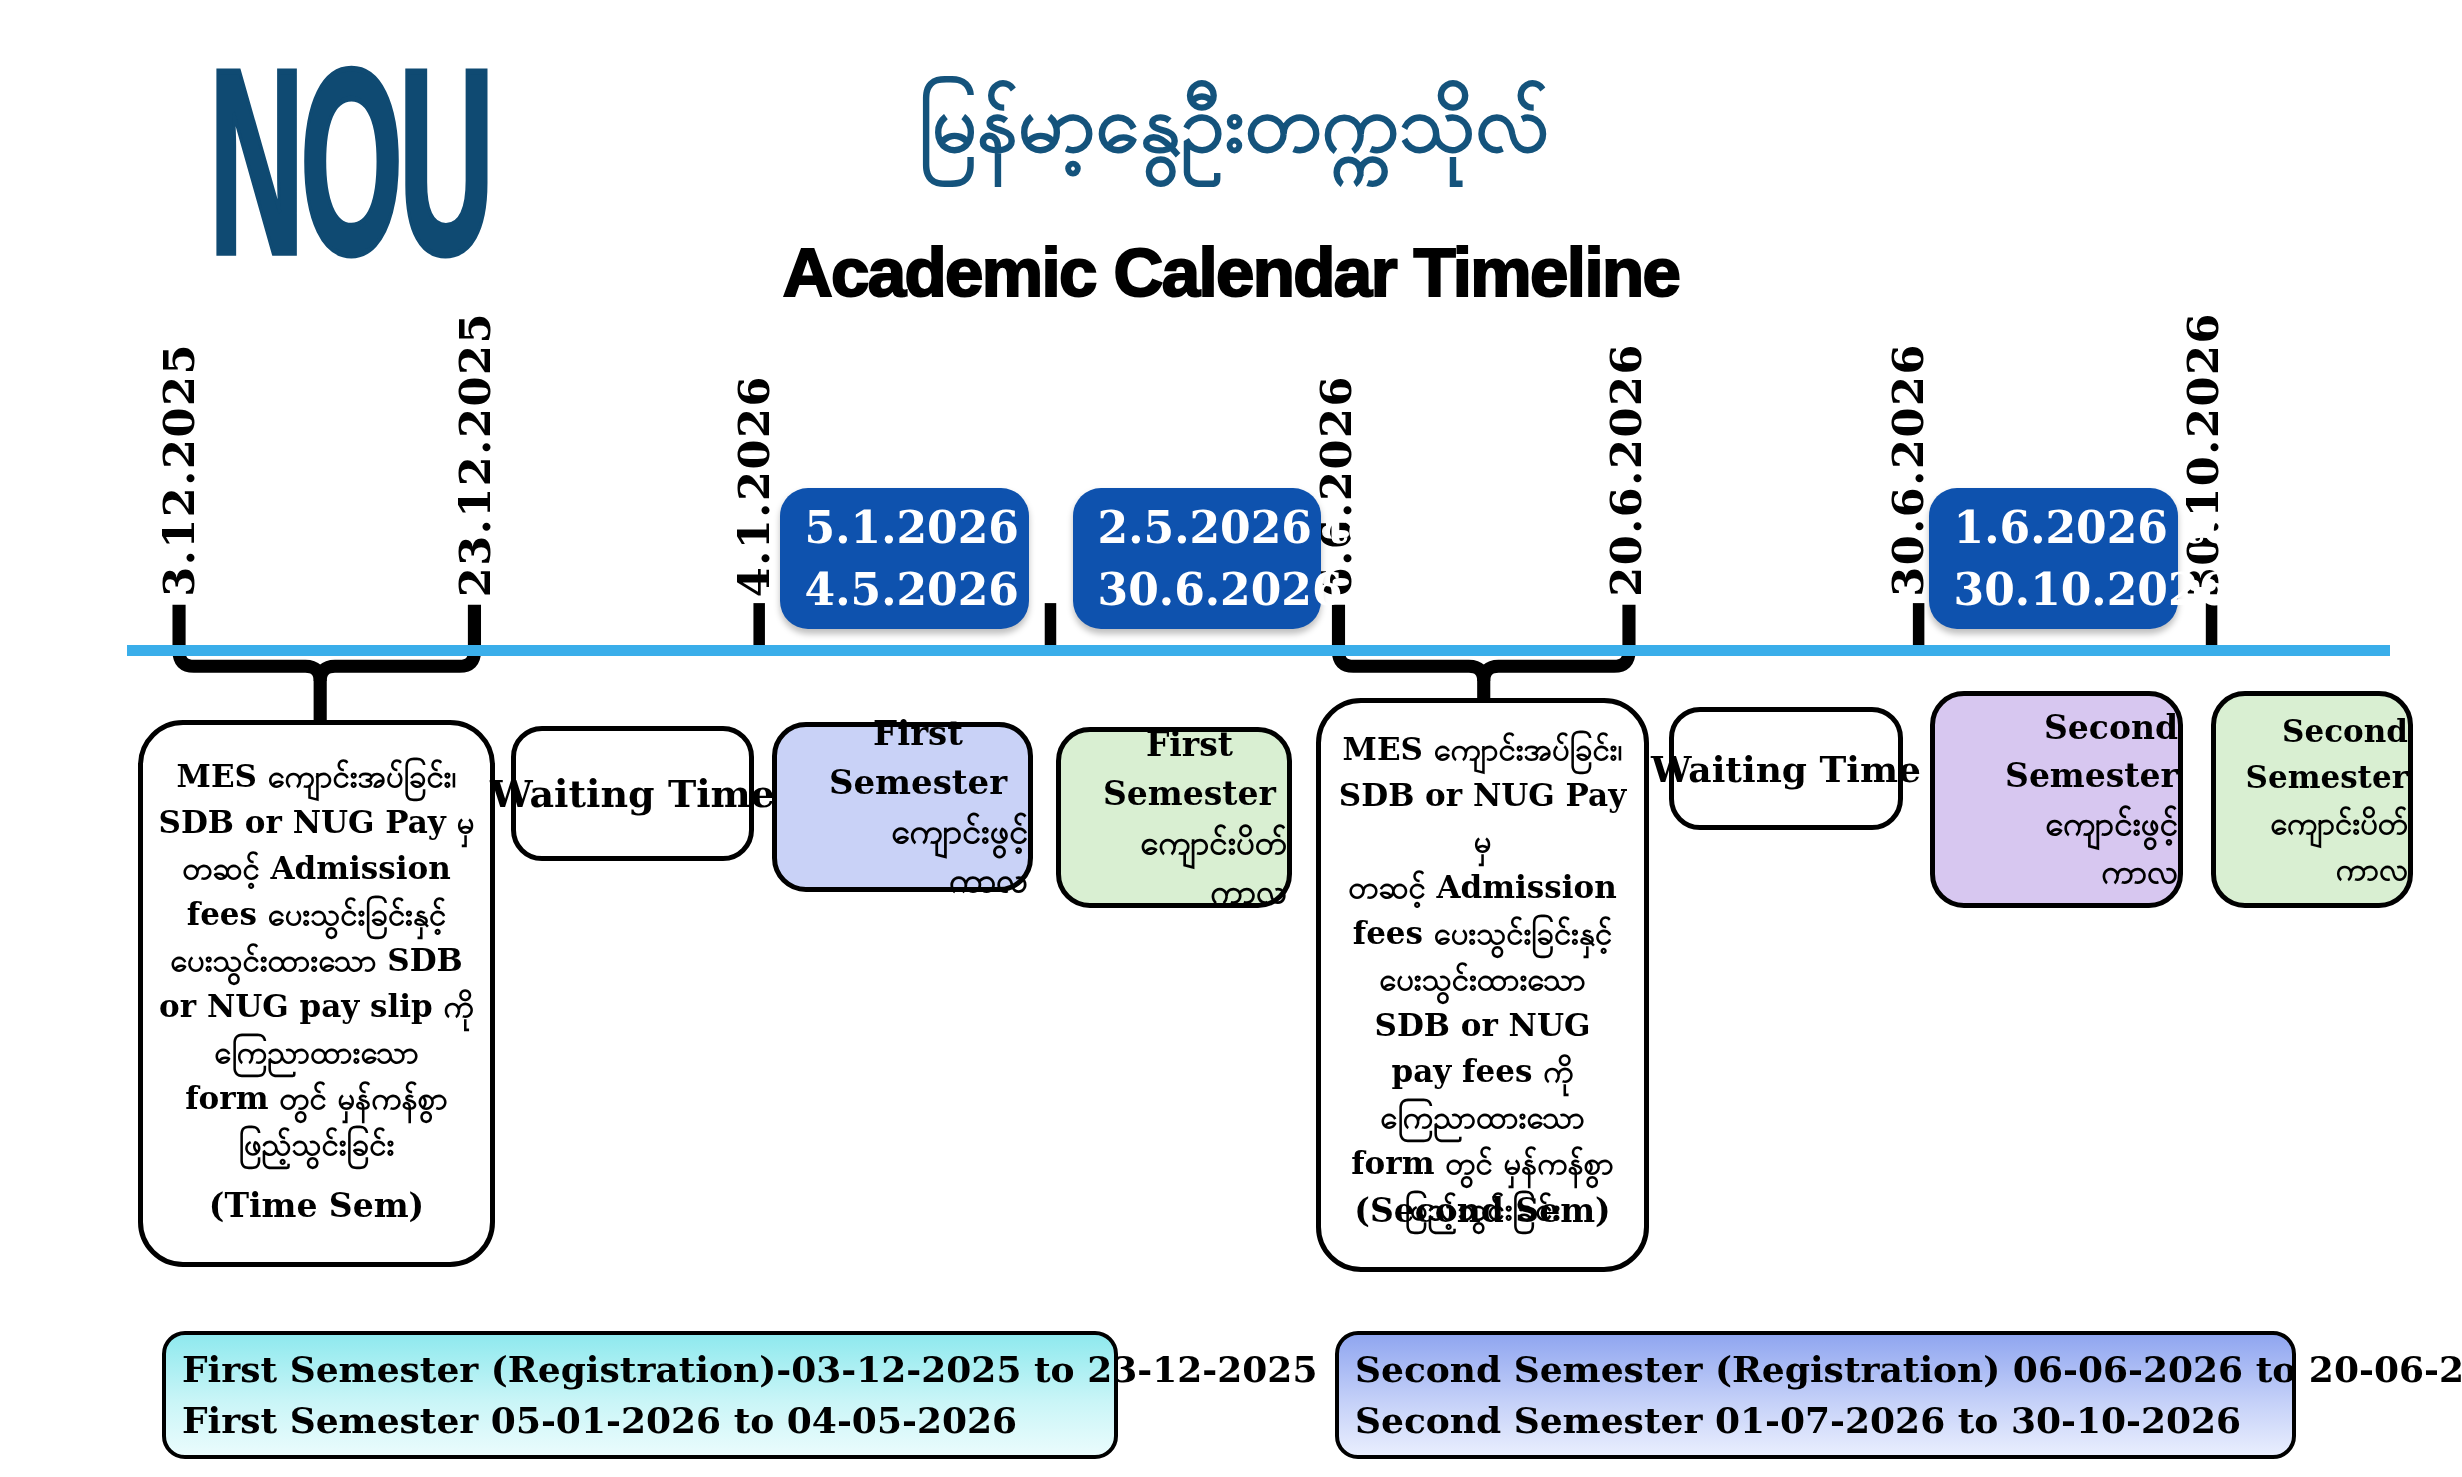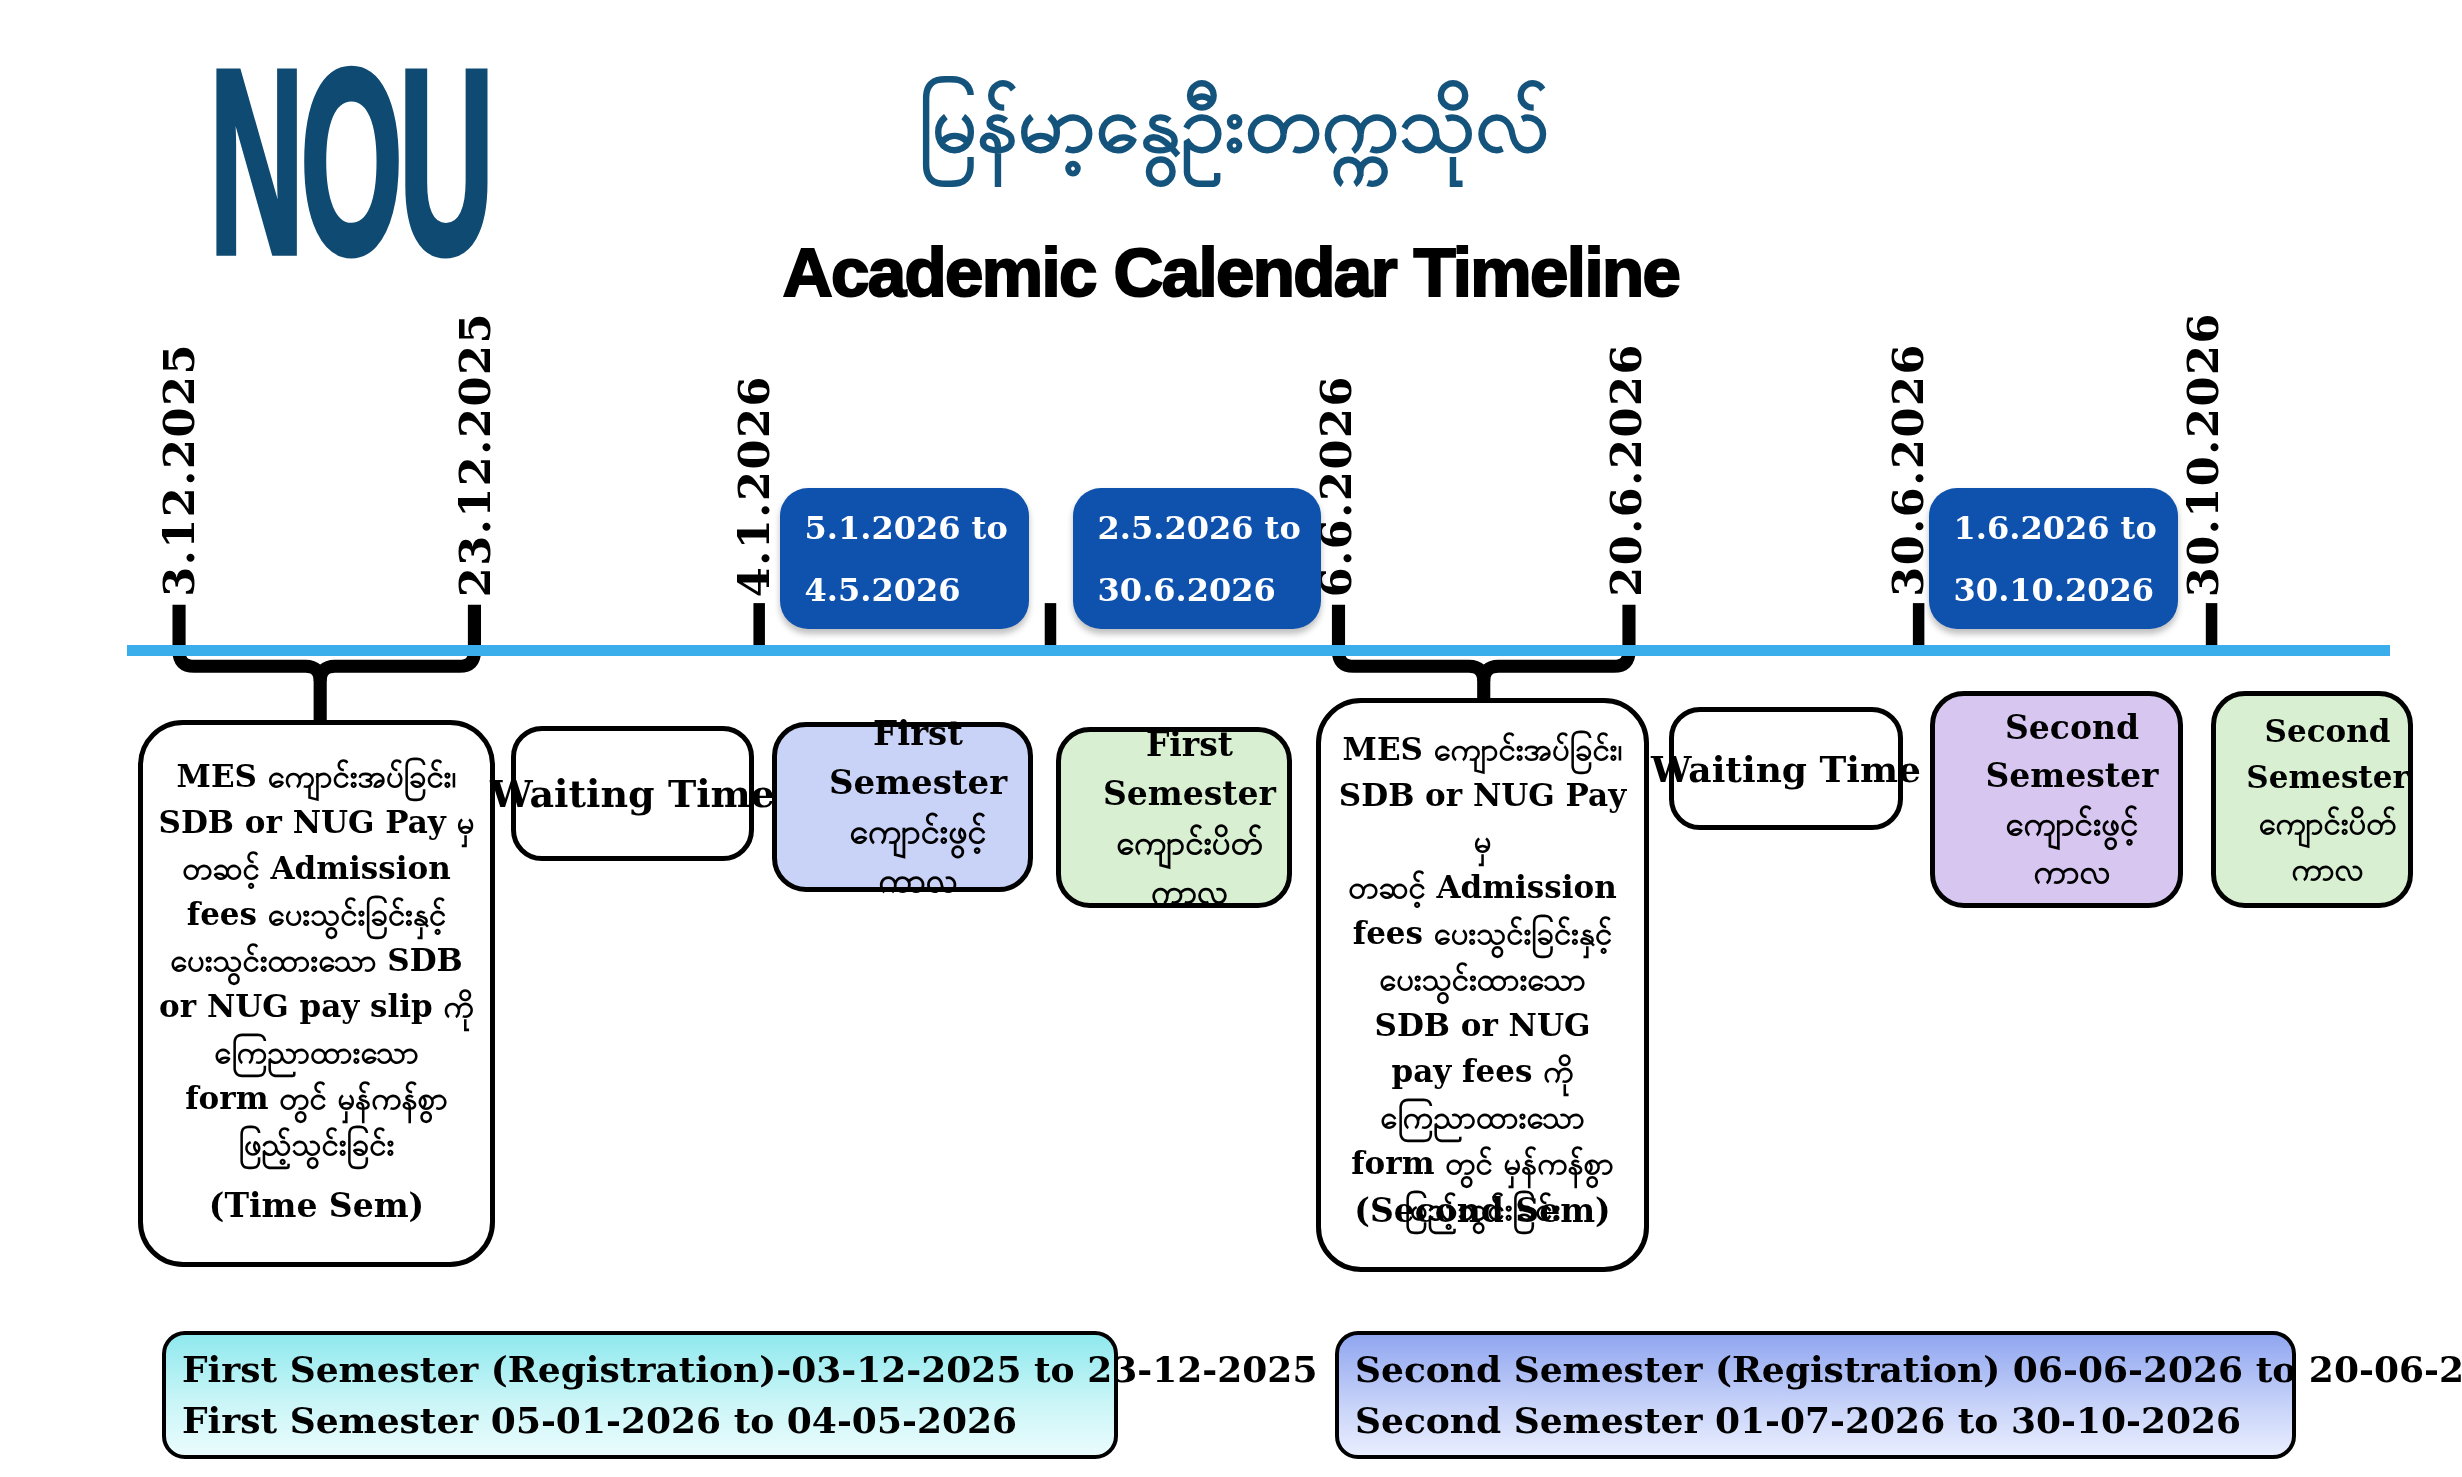--- a/index.html
+++ b/index.html
@@ -43,33 +43,33 @@
     writing-mode:vertical-rl;transform:rotate(180deg);
     font-weight:700;font-size:43px;letter-spacing:1.6px;
     white-space:nowrap;
   }
 
   .period-box{
     position:absolute;width:249px;height:141px;top:488px;
     background:#0e52ae;border-radius:28px;
     color:#fff;display:flex;flex-direction:column;justify-content:center;
     padding-left:24.6px;box-sizing:border-box;
-    font-weight:700;font-size:32px;line-height:62px;
+    font-weight:700;font-size:44px;line-height:62px;
     box-shadow:0 4.1px 6.6px rgba(0,0,0,0.25);
     white-space:nowrap;
   }
 
   
   .card{position:absolute;background:#fff;border:5.7px solid #000;box-sizing:border-box;}
   .waiting{
     border-radius:31px;display:flex;align-items:center;justify-content:center;
     font-weight:700;font-size:38px;white-space:nowrap;
   }
   .sem{
-    display:flex;flex-direction:column;align-items:center;justify-content:center;
+    display:flex;flex-direction:column;align-items:flex-end;justify-content:center;
     text-align:center;font-weight:700;border-radius:34px;padding-left:31px;
   }
   .info{
     border-radius:45px;text-align:center;font-weight:700;
     font-size:31px;line-height:46px;
     padding:28px 8.2px 90px 8.2px;
   }
   .info .footer{
     position:absolute;left:0;right:0;bottom:38px;text-align:center;
     font-size:33px;line-height:36px;

